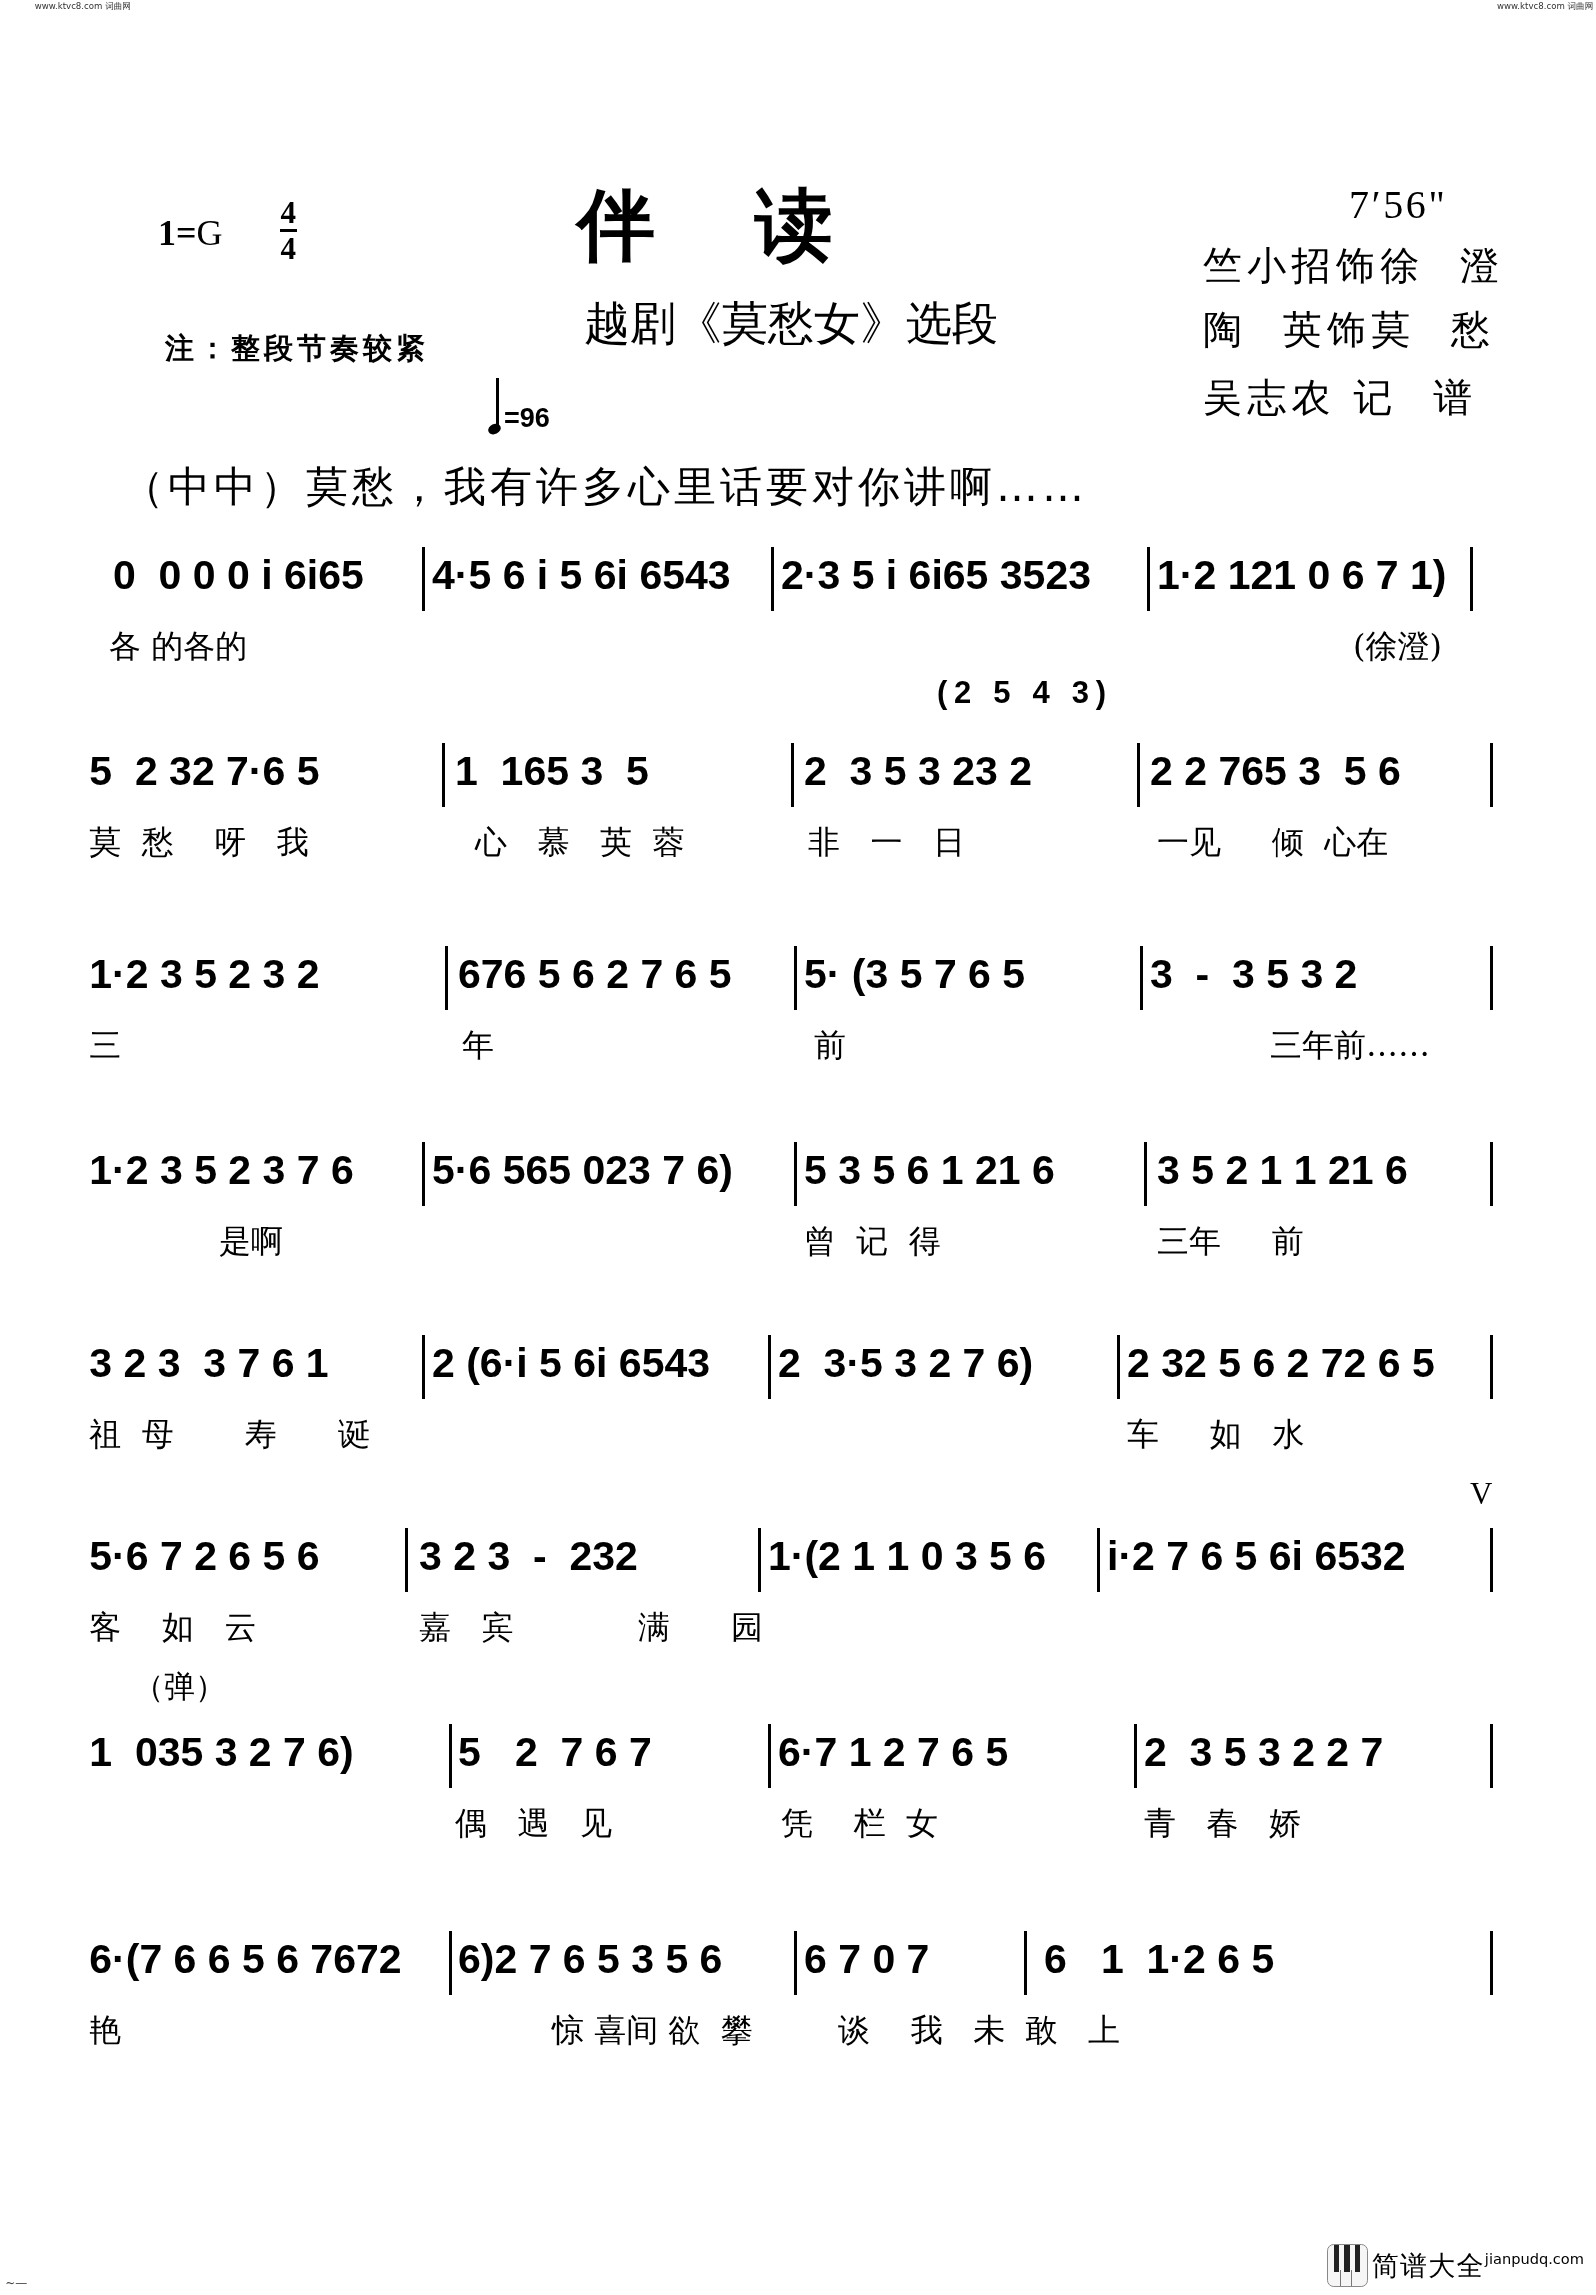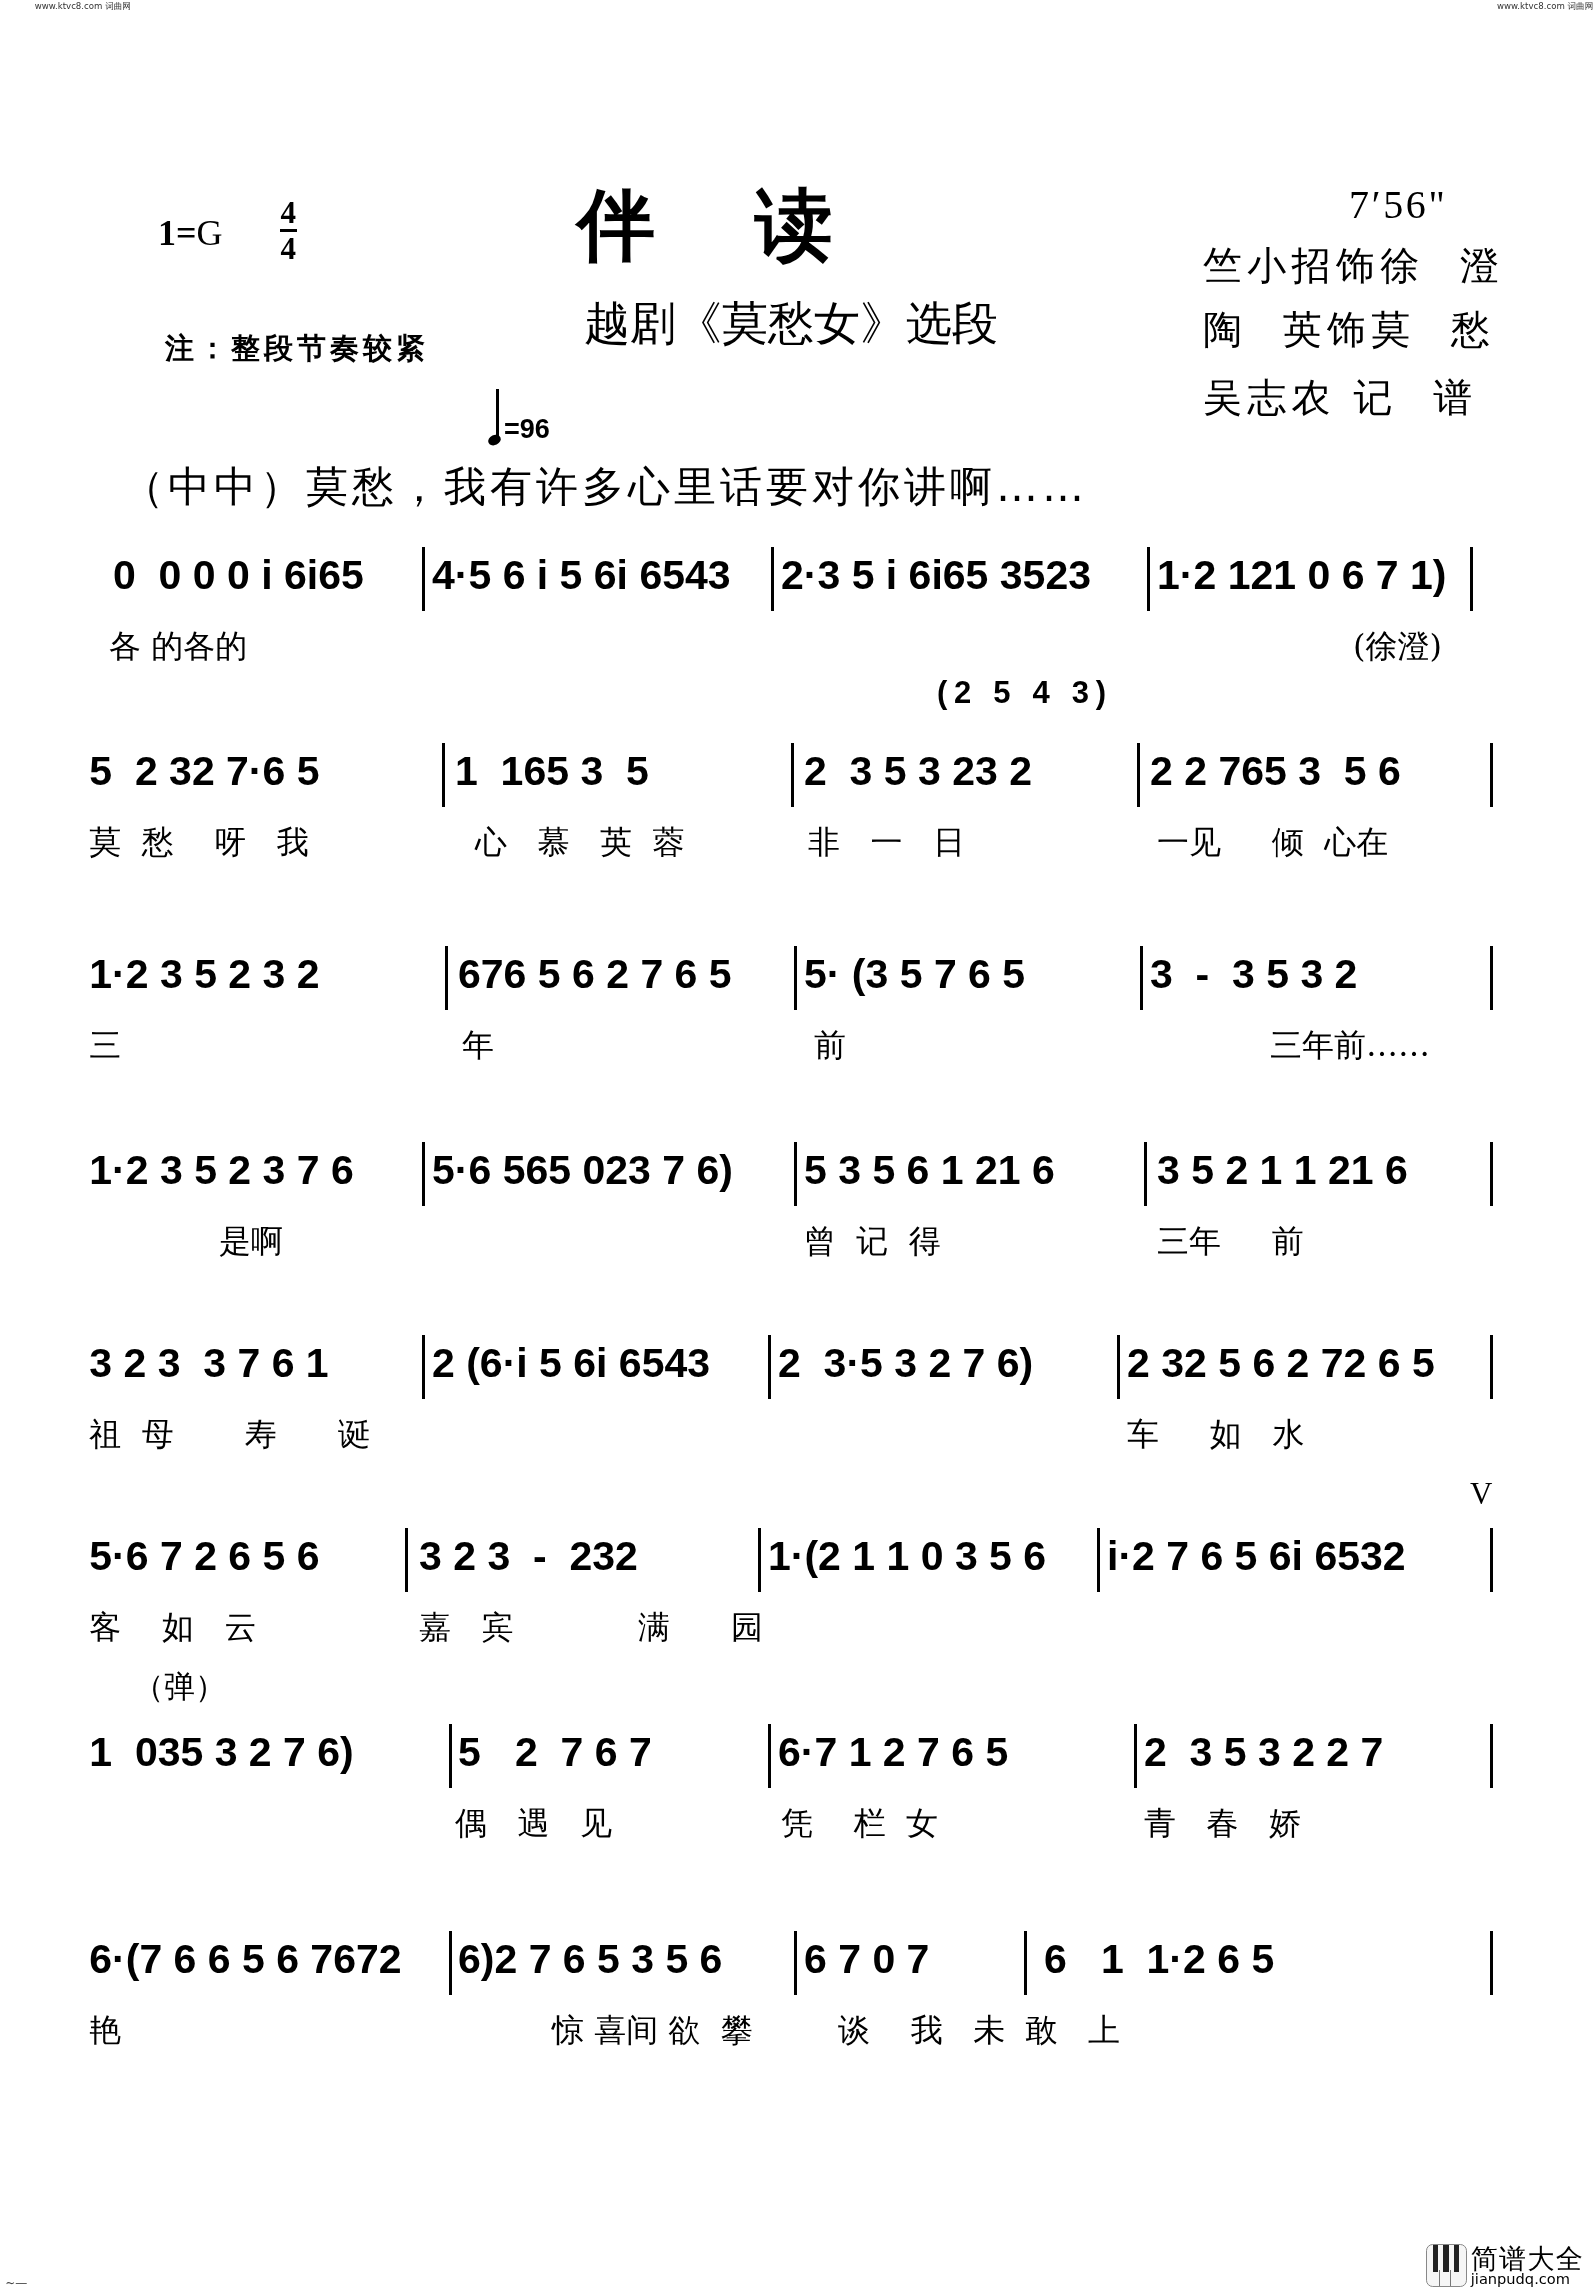--- a/index.html
+++ b/index.html
@@ -6,42 +6,42 @@
   body { width: 1596px; height: 2295px; position: relative; overflow: hidden; color: #000; font-family: "DejaVu Serif", serif; }
   .abs { position: absolute; margin-left: 32px; }
   .wm { font-family: "DejaVu Sans", sans-serif; font-size: 8.6px; color: #333; top: 1.3px; }
   .key { left: 126px; top: 212px; font-family: "Liberation Serif", serif; font-size: 36px; font-weight: bold; }
   .key .g { font-weight: normal; }
   .timesig { left: 245px; top: 197px; width: 22.6px; text-align: center; font-family: "Liberation Serif", serif; font-weight: bold; font-size: 31px; line-height: 31px; }
   .timesig .bar { height: 2.7px; background: #000; margin: 1.3px 2.7px; }
   .title { left: 545px; top: 174px; font-size: 78px; font-weight: bold; letter-spacing: 100px; font-family: "DejaVu Serif", serif; }
   .subtitle { left: 552px; top: 293px; font-size: 46px; font-family: "DejaVu Sans", sans-serif; }
   .note { left: 133px; top: 329px; font-size: 29px; font-weight: bold; letter-spacing: 4px; font-family: "DejaVu Serif", serif; }
-  .tempo { left: 456px; top: 389px; font-family: "Liberation Sans", sans-serif; font-weight: bold; font-size: 27px; display:flex; align-items:flex-end; }
+  .tempo { left: 456px; top: 378px; font-family: "Liberation Sans", sans-serif; font-weight: bold; font-size: 27px; display:flex; align-items:flex-end; }
   .tempo .q { width: 12px; height: 56px; position: relative; margin-right: 4px; }
   .tempo .q .stem { position:absolute; right:1.3px; top:0; width:2.7px; height:49px; background:#000; }
   .tempo .q .head { position:absolute; left:0; bottom:0; width:13.3px; height:10px; border-radius:50%; background:#000; transform: rotate(-25deg); }
   .duration { left: 1317px; top: 181px; font-family: "Liberation Serif", serif; font-size: 40px; letter-spacing: 2.7px; }
   .credit { left: 1171px; font-size: 39px; font-family: "DejaVu Serif", serif; white-space: pre; letter-spacing: 5.3px; }
   .intro { left: 90px; top: 459px; font-size: 42px; font-family: "DejaVu Sans", sans-serif; letter-spacing: 4px; }
 
   .row { position: absolute; left: 86px; width: 1404px; }
   .notes { position: absolute; left: 0; top: 0; width: 100%; height: 60px; font-family: "Liberation Sans", sans-serif; font-weight: bold; font-size: 41px; white-space: pre; }
   .measure { position: absolute; top: 0; height: 60px; }
   .barline { position: absolute; top: -5.3px; width: 2.7px; height: 64px; background: #000; }
   .lyrics { position: absolute; left: 0; top: 73px; width: 100%; height: 40px; font-size: 32px; font-family: "DejaVu Serif", serif; white-space: pre; }
   .lyric { position: absolute; top: 0; text-align: right; }
   .annot { position: absolute; font-size: 31px; font-family: "DejaVu Serif", serif; }
   .grace { position: absolute; font-family: "Liberation Sans", sans-serif; font-weight: bold; font-size: 31px; letter-spacing: 6.7px; }
   .breath { position: absolute; font-family: "Liberation Serif", serif; font-size: 31px; }
   .logo { position: absolute; right: 12px; bottom: 8px; display: flex; align-items: center; gap: 4px; }
   .logo .piano { width: 39px; height: 41px; border: 1.3px solid #888; border-radius: 6.7px; position: relative; background: #f6f6f6; overflow: hidden; }
   .logo .piano i { position: absolute; top: 0; width: 5.3px; height: 27px; background: #222; }
   .logo .piano b { position: absolute; bottom: 0; width: 0.7px; height: 16px; background: #777; }
-  .logo .txt { display: flex; flex-direction: column; line-height: 1; }
+  .logo .txt { display: flex; flex-direction: row; line-height: 1; }
   .logo .cn { font-family: "DejaVu Sans", sans-serif; font-size: 27px; letter-spacing: 1.3px; }
   .logo .en { font-family: "DejaVu Sans", sans-serif; font-size: 14.6px; }
   .footmark { position: absolute; left: 5.3px; bottom: 5.3px; font-size: 12px; color: #444; }
 </style>
 </head>
 <body>
 
 <div class="abs wm" style="left:2.7px">www.ktvc8.com 词曲网</div>
 <div class="abs wm" style="right:2.7px">www.ktvc8.com 词曲网</div>
 

